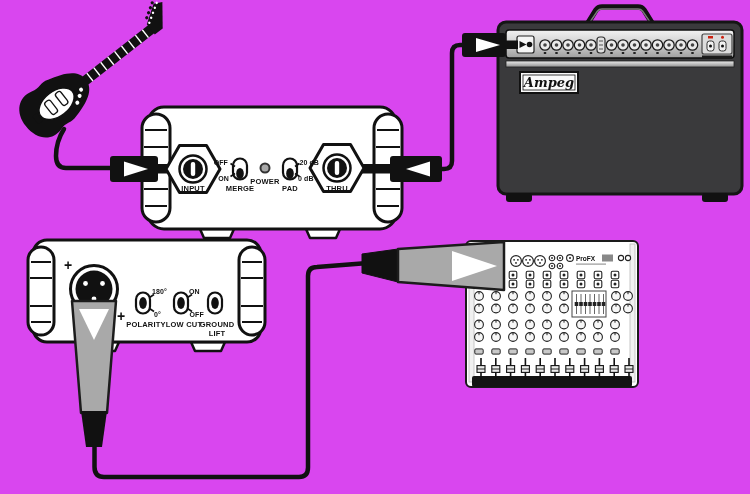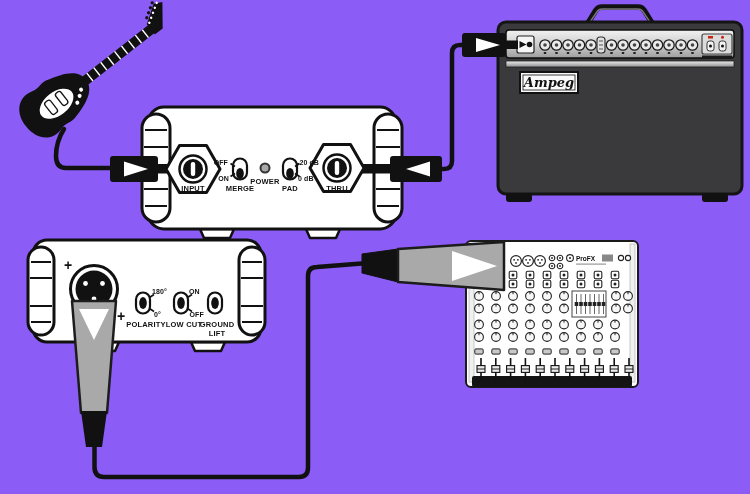--- a/index.html
+++ b/index.html
@@ -1,16 +1,16 @@
 <!DOCTYPE html>
 <html><head>
 <meta charset="utf-8">
 <style>
   html,body { margin:0; padding:0; background:#fff; }
-  .stage { position:relative; width:750px; height:494px; background:#8b5cf6; overflow:hidden; }
+  .stage { position:relative; width:750px; height:494px; background:#d946ef; overflow:hidden; }
   svg { display:block; }
   .t7  { font:700 7.5px "Liberation Sans", sans-serif; fill:#111; letter-spacing:.2px; }
   .t7s { font:700 7px "Liberation Sans", sans-serif; fill:#111; letter-spacing:.1px; }
   .plus { font:700 14px "Liberation Sans", sans-serif; fill:#111; }
   .logoamp { font:italic 700 13px "DejaVu Serif", serif; fill:#111; }
   .logomx  { font:700 6.5px "Liberation Sans", sans-serif; fill:#111; }
 </style>
 </head>
 <body>
 

